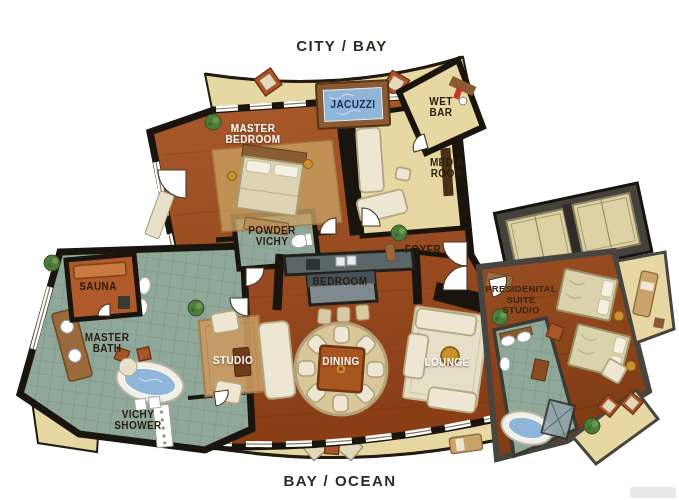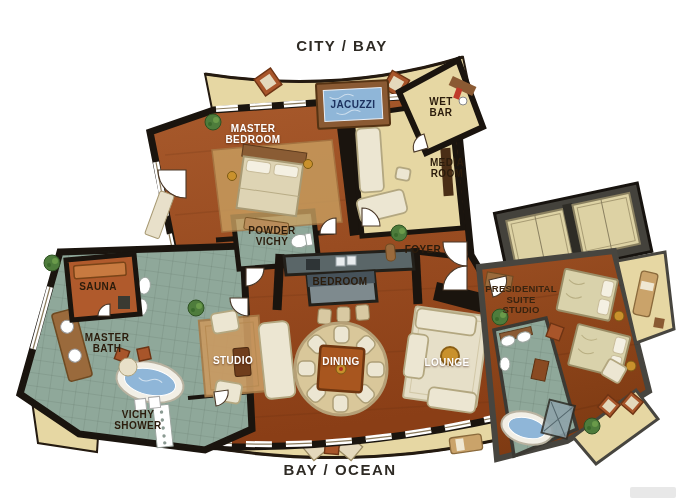--- a/index.html
+++ b/index.html
@@ -368,21 +368,21 @@
     <path class="door" d="M110,316 L110,304 A12,12 0 0,0 98,316 Z"></path>
     <path class="door" d="M214,392 L228,390 A14,14 0 0,1 216,406 Z"></path>
     <path class="door" d="M362,226 L362,208 A18,18 0 0,1 380,226 Z"></path>
     <path class="door" d="M336,234 L336,218 A16,16 0 0,0 320,234 Z"></path>
     <path class="door" d="M428,148 L424,134 A14,14 0 0,0 414,152 Z"></path>
     <path class="door" d="M489,280 L506,276 A17,17 0 0,1 493,297 Z"></path>
   </g>
 </svg>
 
   <div class="lbl title" style="left:342px;top:46px">CITY / BAY</div>
-  <div class="lbl title" style="left:340px;top:470px">BAY / OCEAN</div>
+  <div class="lbl title" style="left:340px;top:481px">BAY / OCEAN</div>
 
   <div class="lbl lbl-navy room10" style="left:353px;top:105px">JACUZZI</div>
   <div class="lbl lbl-dark room10" style="left:441px;top:107px">WET
 BAR</div>
   <div class="lbl lbl-light room10" style="left:253px;top:134px">MASTER
 BEDROOM</div>
   <div class="lbl lbl-dark room10" style="left:447px;top:168px">MEDIA
 ROOM</div>
   <div class="lbl lbl-dark room10" style="left:272px;top:236px">POWDER
 VICHY</div>

